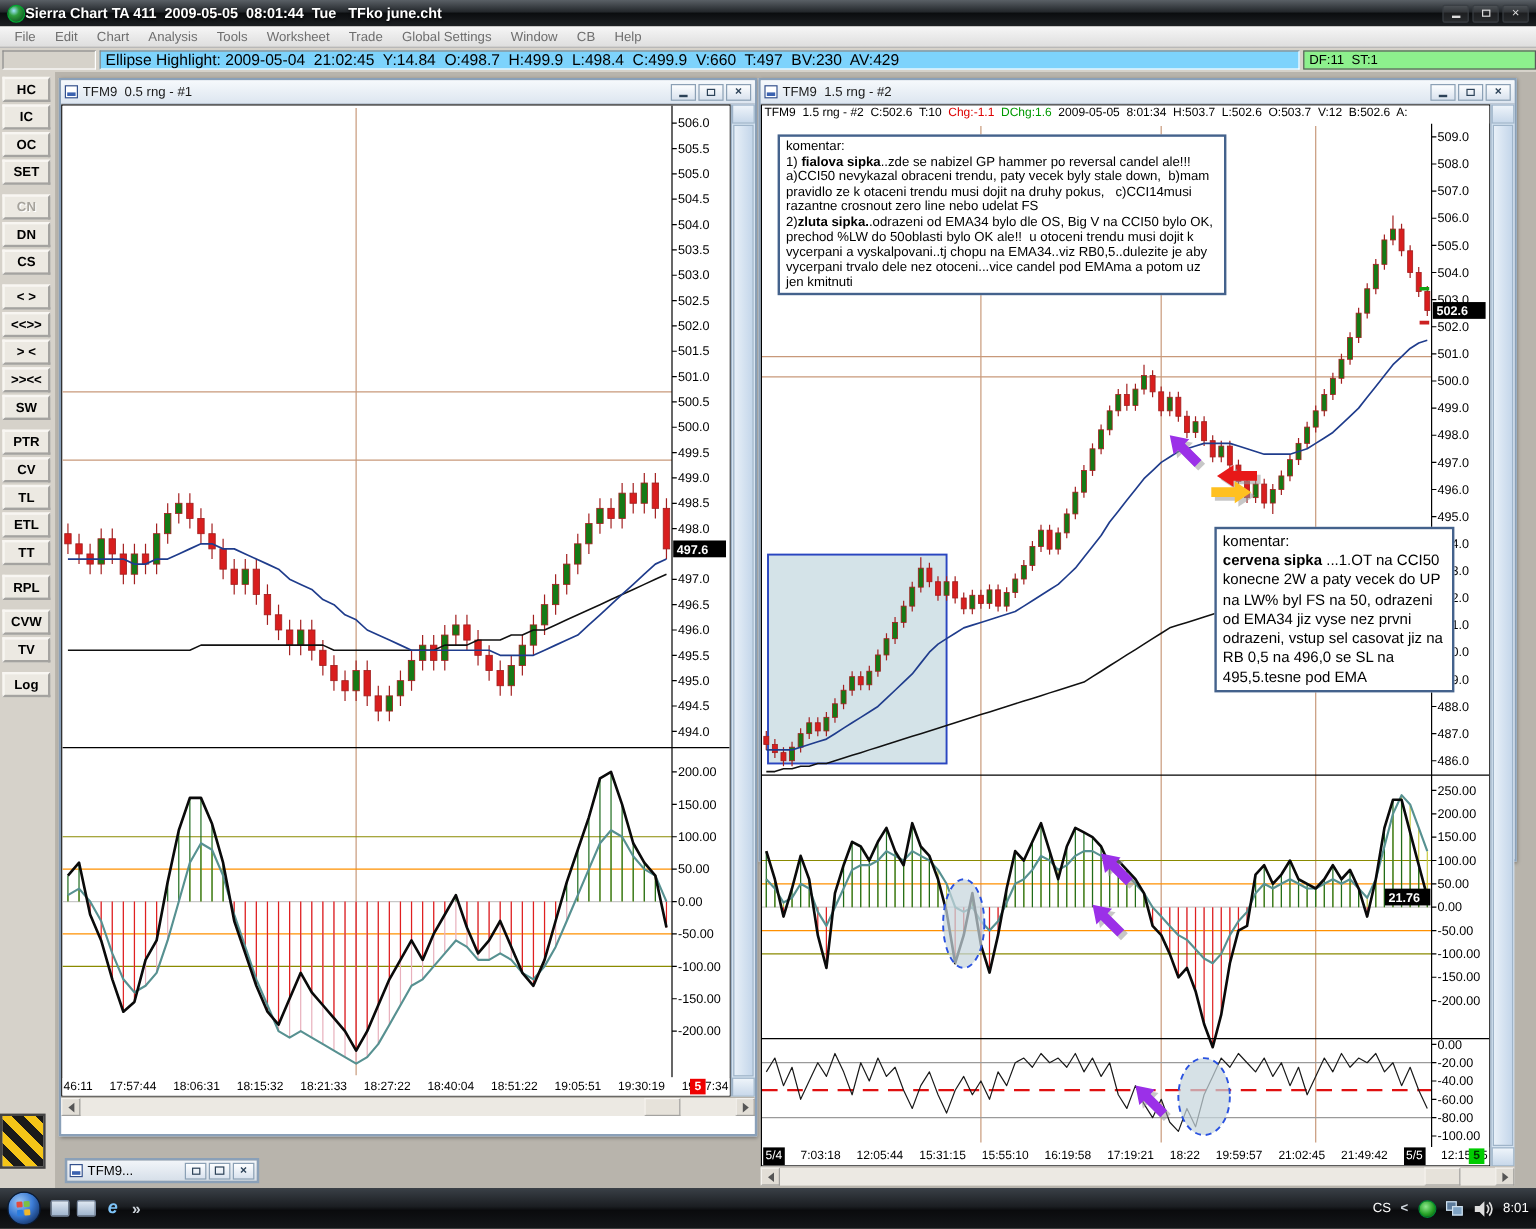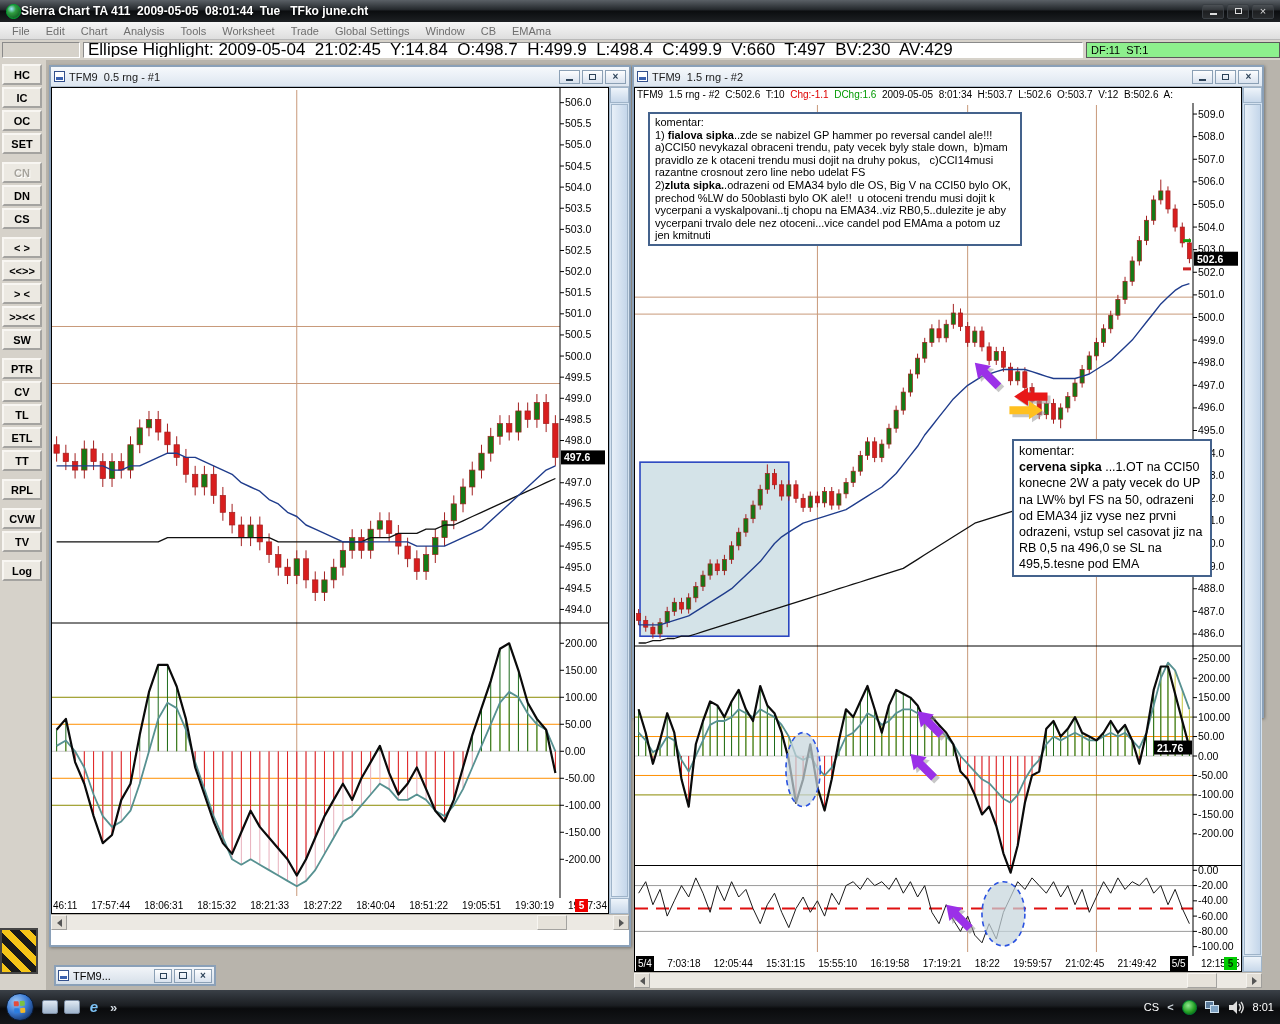--- a/index.html
+++ b/index.html
@@ -18,22 +18,22 @@
     color:#ddd; font-size:11px; background:rgba(255,255,255,0.08); border:1px solid #3a3f44; border-radius:2px; }
 
   
   .menubar { height:18px; background:linear-gradient(#f6f6f6,#dedede); border-bottom:1px solid #b8b8b8;
     display:flex; align-items:center; padding-left:4px; }
   .menu-item { font-size:11px; color:#6e6e6e; padding:0 8px; white-space:pre; }
 
   
   .statusrow { height:20px; background:#d6d2ca; display:flex; align-items:center; gap:3px; padding:1px 0 1px 2px; }
   .status-spacer { width:78px; height:16px; background:#d6d2ca; border:1px solid; border-color:#8a8a8a #fff #fff #8a8a8a; }
-  .status-field { flex:1; height:16px; background:#ffffff; border:1px solid; border-color:#8a8a8a #fff #fff #8a8a8a;
-    font-size:17px; padding:0 4px; white-space:pre; overflow:hidden; line-height:14px; }
+  .status-field { flex:1; height:16px; background:#7dd3fc; border:1px solid; border-color:#8a8a8a #fff #fff #8a8a8a;
+    font-size:13px; padding:0 4px; white-space:pre; overflow:hidden; line-height:14px; }
   .status-green { width:194px; height:16px; background:#8df08d; border:1px solid #5a5a5a;
     font-size:11px; padding:0 4px; line-height:14px; white-space:pre; }
 
   
   .main { display:flex; height:930px; }
   .sidebar { width:46px; background:#d6d2ca; padding-top:2px; position:relative; }
   .sb-btn { width:40px; height:21px; margin:2px auto 2px 2px; background:#ece9e2;
     border:2px outset #f8f6f2; font-size:11px; font-weight:bold; color:#000;
     display:flex; align-items:center; justify-content:center; white-space:pre; }
   .sb-btn.disabled { color:#a6a39c; text-shadow:1px 1px 0 #fff; }
@@ -136,21 +136,21 @@
       <span class="menu-item">File</span>
       <span class="menu-item">Edit</span>
       <span class="menu-item">Chart</span>
       <span class="menu-item">Analysis</span>
       <span class="menu-item">Tools</span>
       <span class="menu-item">Worksheet</span>
       <span class="menu-item">Trade</span>
       <span class="menu-item">Global Settings</span>
       <span class="menu-item">Window</span>
       <span class="menu-item">CB</span>
-      <span class="menu-item">EMAma</span>
+      <span class="menu-item">Help</span>
     </div>
 
   <div class="statusrow">
     <div class="status-spacer"></div>
     <div class="status-field">Ellipse Highlight: 2009-05-04  21:02:45  Y:14.84  O:498.7  H:499.9  L:498.4  C:499.9  V:660  T:497  BV:230  AV:429</div>
     <div class="status-green">DF:11  ST:1</div>
   </div>
 
   <div class="main">
     <div class="sidebar" id="sidebar">

